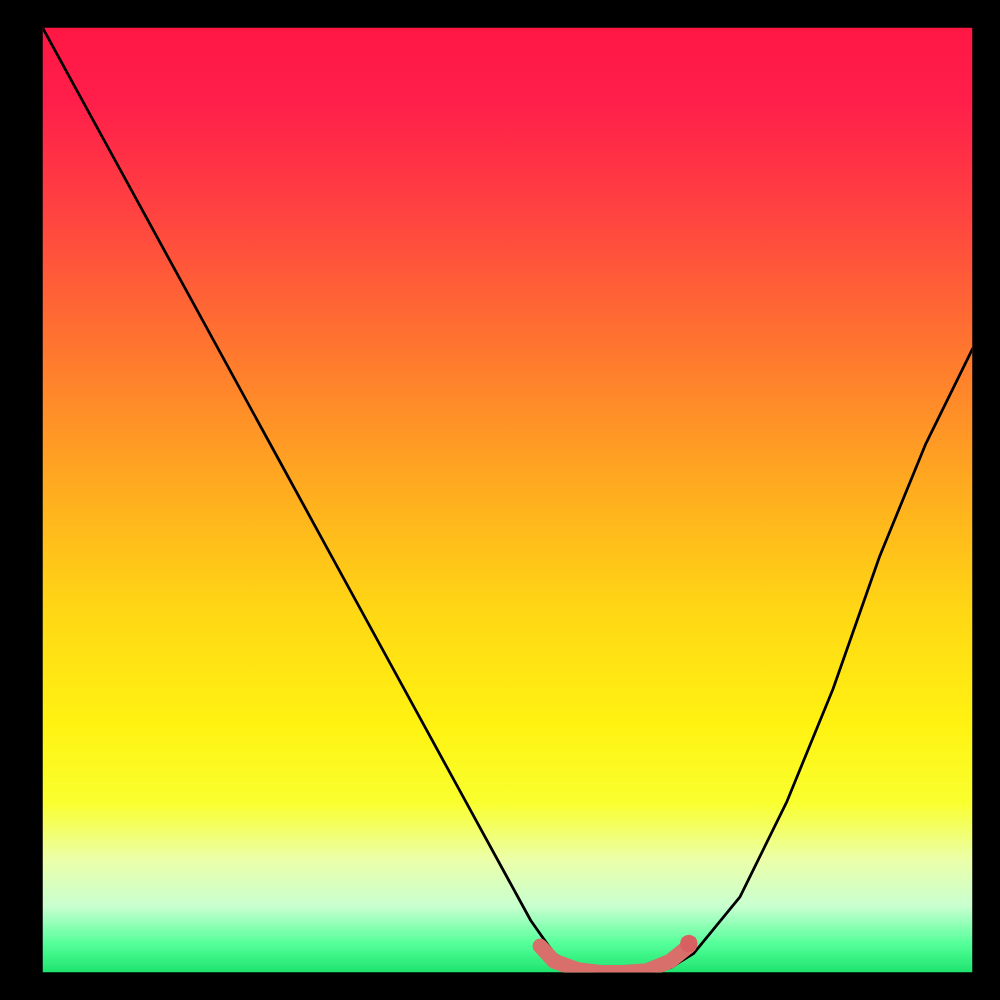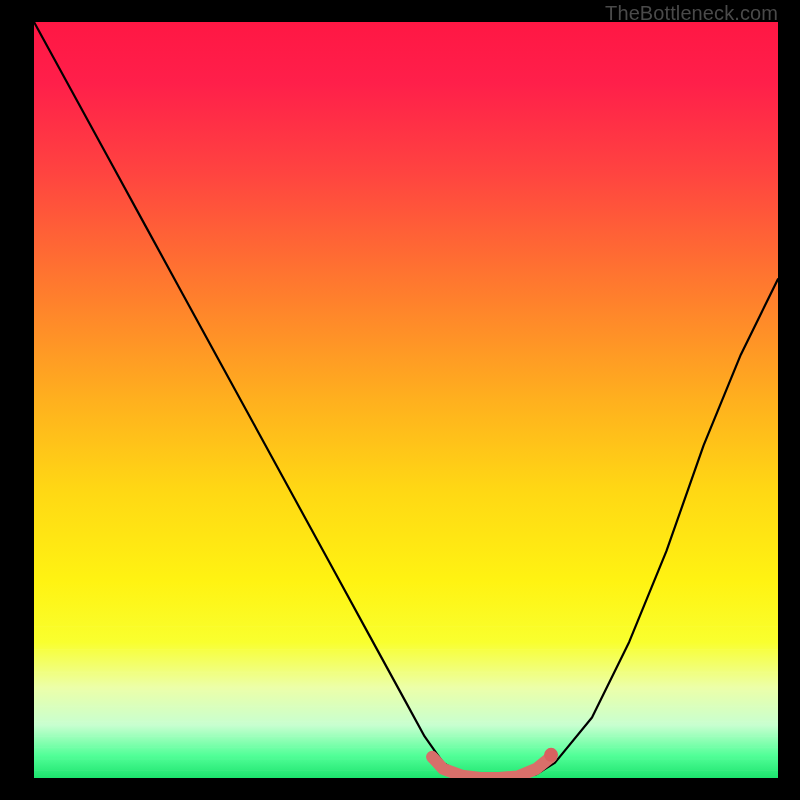--- a/index.html
+++ b/index.html
@@ -36,21 +36,20 @@
     font-size: 20px;
     font-weight: 500;
     letter-spacing: 0.1px;
   }
 </style>
 </head>
 <body>
 
 <div class="stage">
 
-  <div class="watermark">TheBottleneck.com</div>
 
   <div class="panel">
     <svg id="chart-svg" width="744" height="756" viewBox="0 0 744 756" preserveAspectRatio="none">
       <defs>
         <linearGradient id="heat" x1="0" y1="0" x2="0" y2="1">
             <stop offset="0.0%" stop-color="#ff1744"></stop>
             <stop offset="8.0%" stop-color="#ff1f4a"></stop>
             <stop offset="20.0%" stop-color="#ff4440"></stop>
             <stop offset="35.0%" stop-color="#ff7a2e"></stop>
             <stop offset="50.0%" stop-color="#ffb01e"></stop>

